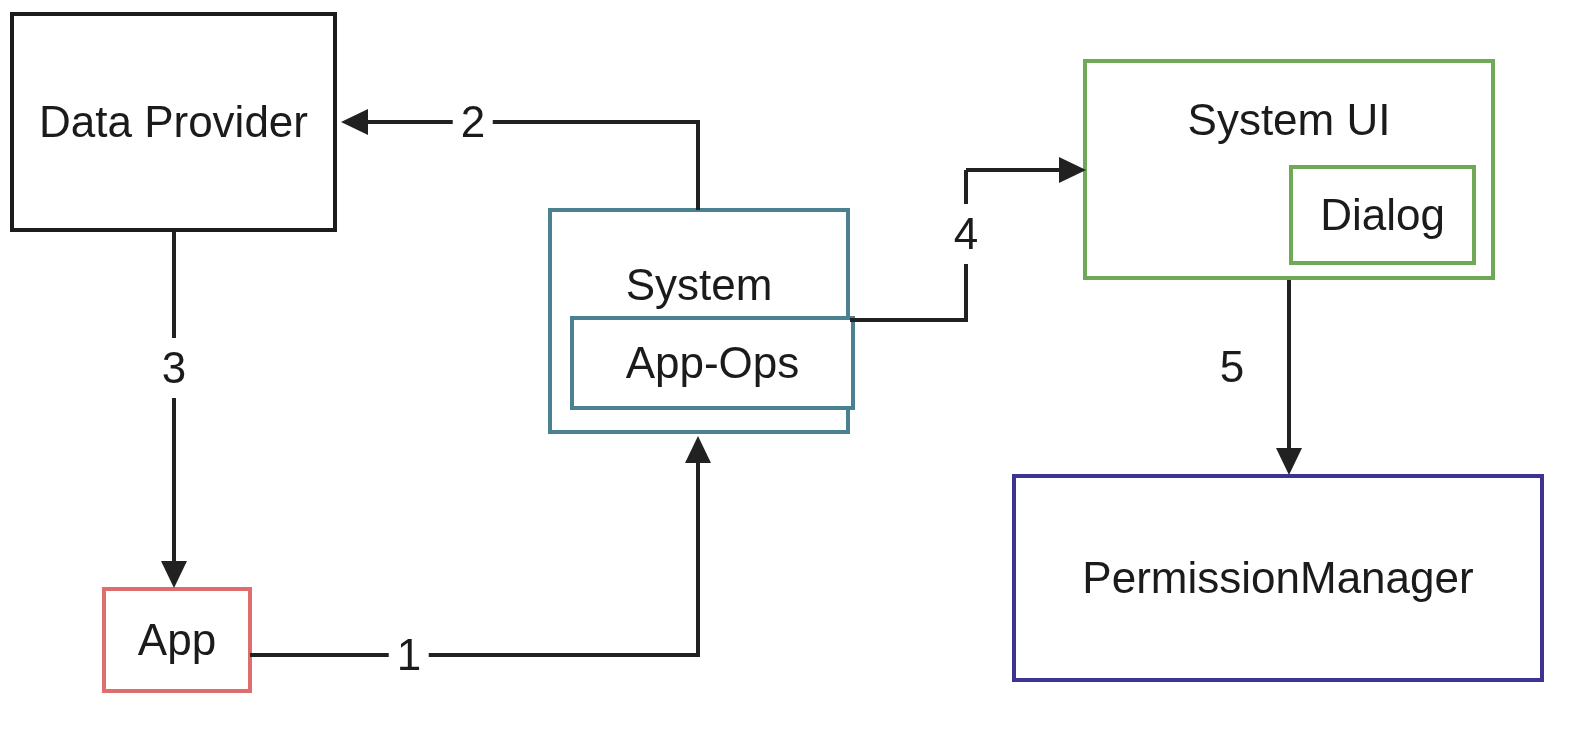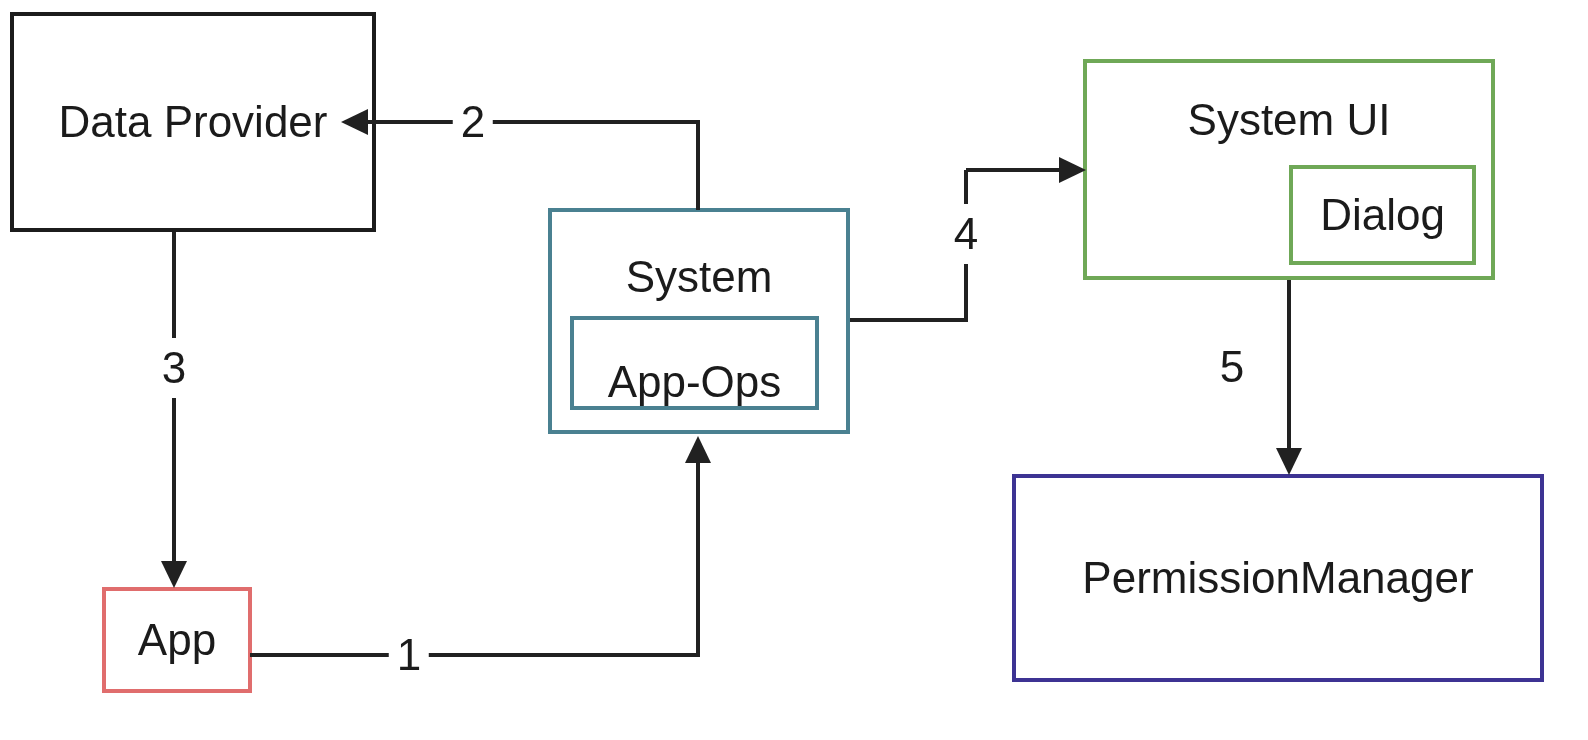--- a/index.html
+++ b/index.html
@@ -61,31 +61,31 @@
     font-size: 44px;
     line-height: 1;
     color: #1b1b1b;
   }
 </style>
 </head>
 <body>
 
 <div id="canvas">
 
-  <div class="node flex-center" style="left: 10px; top: 12px; width: 366px; height: 220px; border-color: rgb(28, 28, 28);">
+  <div class="node flex-center" style="left: 10px; top: 12px; width: 327px; height: 220px; border-color: rgb(28, 28, 28);">
     <span class="node-label">Data Provider</span>
   </div>
 
   <div class="node flex-center" style="left: 102px; top: 587px; width: 150px; height: 106px; border-color: rgb(224, 109, 109);">
     <span class="node-label">App</span>
   </div>
 
   <div class="node" style="left: 548px; top: 208px; width: 302px; height: 226px; border-color: rgb(74, 129, 145);">
-    <div class="node-label top-label" style="top:32px;">System</div>
-    <div class="node flex-center" style="left: 18px; top: 104px; width: 249px; height: 94px; border-color: rgb(74, 129, 145); align-items: flex-end;">
+    <div class="node-label top-label" style="top:40px;">System</div>
+    <div class="node flex-center" style="left: 18px; top: 104px; width: 285px; height: 94px; border-color: rgb(74, 129, 145);">
       <span class="node-label">App-Ops</span>
     </div>
   </div>
 
   <div class="node" style="left: 1083px; top: 59px; width: 412px; height: 221px; border-color: rgb(111, 168, 87);">
     <div class="node-label top-label" style="top:24px;">System UI</div>
     <div class="node flex-center" style="left: 202px; top: 102px; width: 187px; height: 100px; border-color: rgb(111, 168, 87);">
       <span class="node-label">Dialog</span>
     </div>
   </div>

